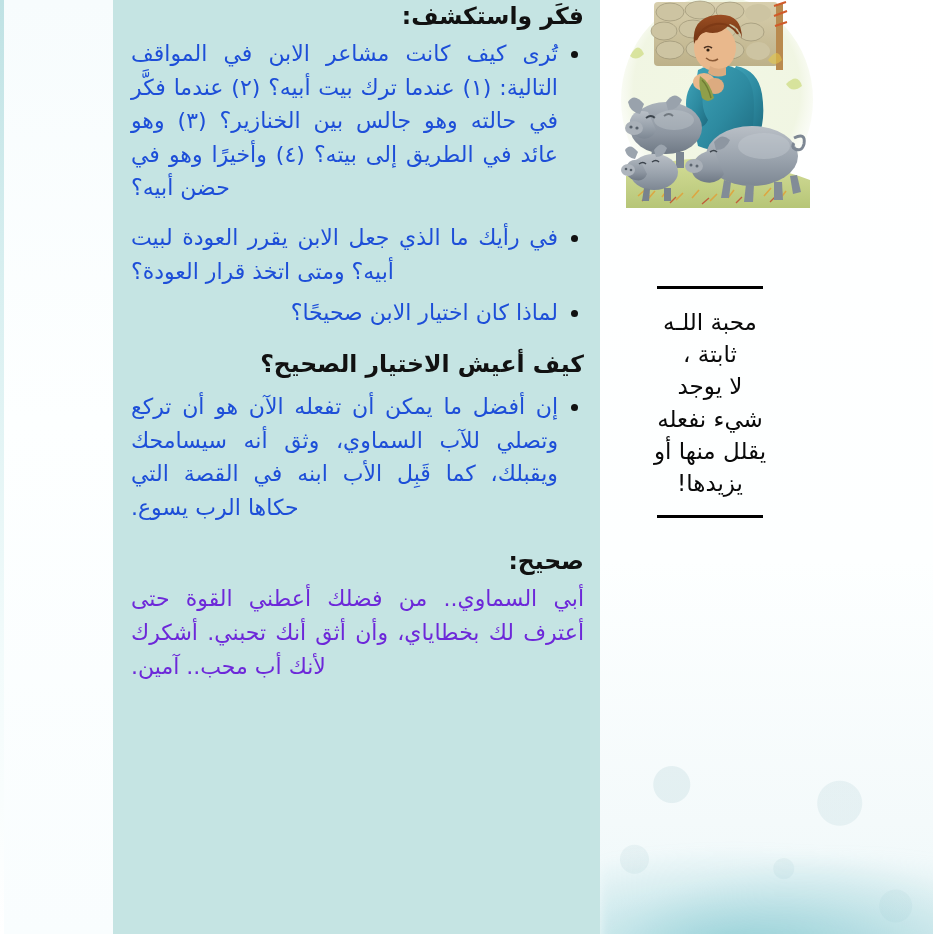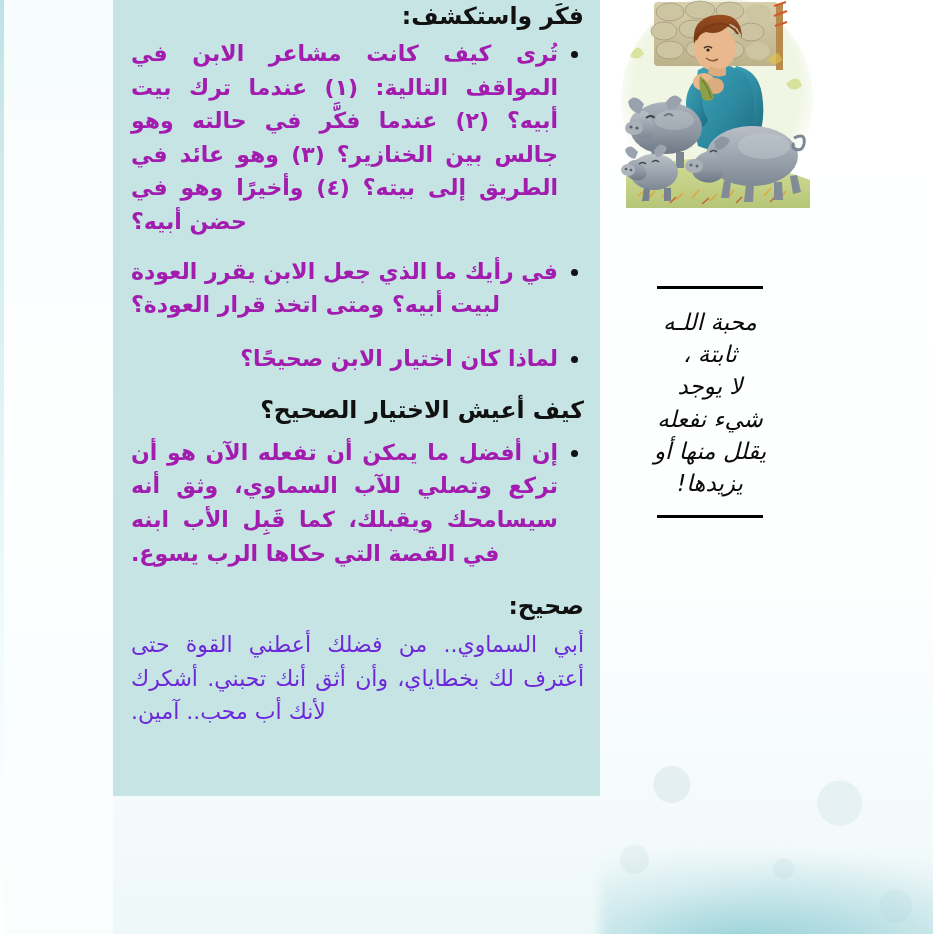--- a/index.html
+++ b/index.html
@@ -51,21 +51,21 @@
     width: 113px; height: 100%;
     background: linear-gradient(180deg, #f7fcfd 0%, #fdffff 45%, #f9fdfe 100%);
   }
 
   
   .content-panel {
     position: absolute;
     left: 113px;
     top: 0;
     width: 487px;
-    height: 796px;
+    height: 934px;
     background: #c5e4e3;
     box-sizing: border-box;
     padding: 0 16px 0 18px;
   }
 
   .section-heading {
     font-size: 23.5px;
     font-weight: bold;
     color: #111111;
     text-align: right;
@@ -77,24 +77,23 @@
     list-style: none;
     margin: 0;
     padding: 0;
   }
   ul.bullets li {
     position: relative;
     text-align: justify;
     text-align-last: left;
     font-size: 22px;
     line-height: 1.53;
-    color: #a21caf;
+    color: #1d4ed8;
     padding-right: 26px;
     margin-bottom: 4px;
-    font-weight: bold;
   }
   ul.bullets li::before {
     content: "";
     position: absolute;
     right: 6px;
     top: 14px;
     width: 7px;
     height: 7px;
     border-radius: 50%;
     background: #111111;
@@ -119,21 +118,20 @@
   }
   .illustration-wrap svg { display: block; }
 
   
   .quote-block {
     position: absolute;
     left: 612px;
     top: 286px;
     width: 196px;
     text-align: center;
-    font-style: italic;
   }
   .quote-rule {
     width: 106px;
     height: 3px;
     background: #000000;
     margin: 0 auto;
   }
   .quote-rule.top { margin-bottom: 17px; }
   .quote-rule.bottom { margin-top: 16px; }
   .quote-line {
@@ -152,21 +150,21 @@
 <div class="wave-splash"></div>
 
 <div class="content-panel">
 
   <div style="padding-top:4px;">
     <div class="section-heading">فكَر واستكشف:</div>
 
     <ul class="bullets" style="margin-top:7px;">
       <li>تُرى كيف كانت مشاعر الابن في المواقف التالية: (١) عندما ترك بيت أبيه؟ (٢) عندما فكَّر في حالته وهو جالس بين الخنازير؟ (٣) وهو عائد في الطريق إلى بيته؟ (٤) وأخيرًا وهو في حضن أبيه؟</li>
       <li style="margin-top:16px;">في رأيك ما الذي جعل الابن يقرر العودة لبيت أبيه؟ ومتى اتخذ قرار العودة؟</li>
-      <li style="margin-top:20px; text-align-last:right;">لماذا كان اختيار الابن صحيحًا؟</li>
+      <li style="margin-top:8px; text-align-last:right;">لماذا كان اختيار الابن صحيحًا؟</li>
     </ul>
   </div>
 
   <div style="margin-top:22px;">
     <div class="section-heading">كيف أعيش الاختيار الصحيح؟</div>
 
     <ul class="bullets" style="margin-top:9px;">
       <li style="margin-top:12px;">إن أفضل ما يمكن أن تفعله الآن هو أن تركع وتصلي للآب السماوي، وثق أنه سيسامحك ويقبلك، كما قَبِل الأب ابنه في القصة التي حكاها الرب يسوع.</li>
     </ul>
   </div>

